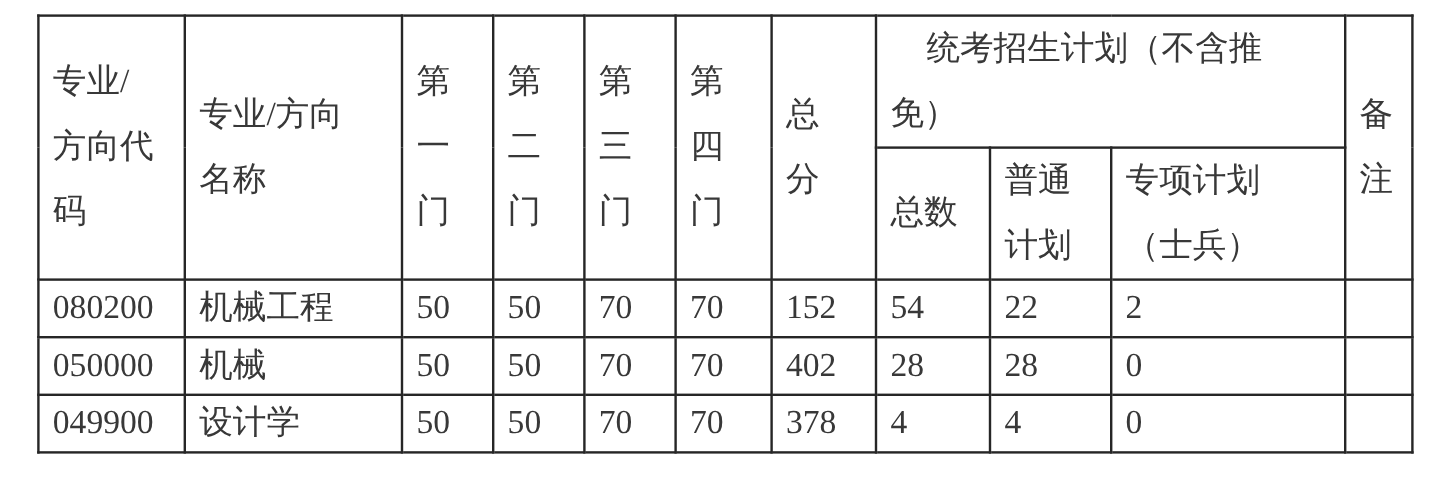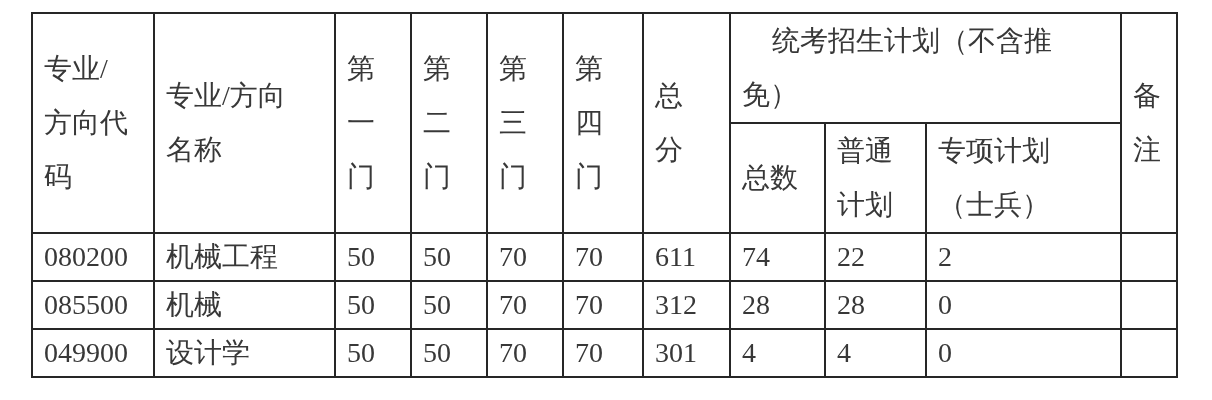--- a/index.html
+++ b/index.html
@@ -104,49 +104,49 @@
 （士兵）</th>
     </tr>
 
     <tr class="data-row">
       <td>080200</td>
       <td>机械工程</td>
       <td>50</td>
       <td>50</td>
       <td>70</td>
       <td>70</td>
-      <td>611</td>
-      <td>74</td>
+      <td>152</td>
+      <td>54</td>
       <td>22</td>
       <td>2</td>
       <td></td>
     </tr>
 
     <tr class="data-row">
-      <td>085500</td>
+      <td>050000</td>
       <td>机械</td>
       <td>50</td>
       <td>50</td>
       <td>70</td>
       <td>70</td>
-      <td>312</td>
+      <td>402</td>
       <td>28</td>
       <td>28</td>
       <td>0</td>
       <td></td>
     </tr>
 
     <tr class="data-row">
       <td>049900</td>
       <td>设计学</td>
       <td>50</td>
       <td>50</td>
       <td>70</td>
       <td>70</td>
-      <td>301</td>
+      <td>378</td>
       <td>4</td>
       <td>4</td>
       <td>0</td>
       <td></td>
     </tr>
   </tbody>
     </table>
 </div>
 
 </body></html>

